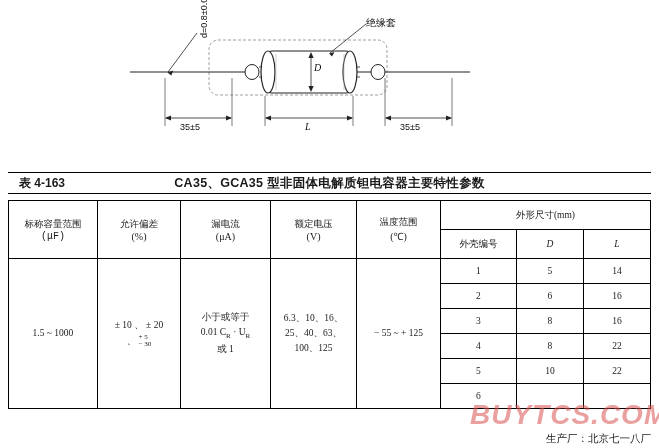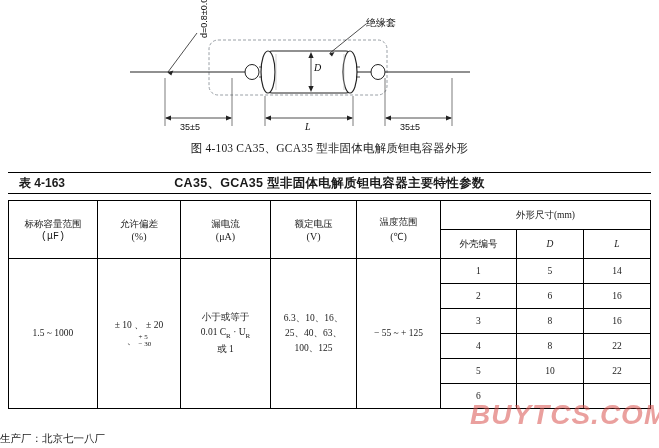--- a/index.html
+++ b/index.html
@@ -95,20 +95,21 @@
     font-style:italic;
     color:#d9534f;
     opacity:0.55;
     letter-spacing:1px;
     pointer-events:none;
   }
 
   .footer{
     position:absolute;
     left:0;top:432px;width:651px;
+    text-align:right;
     font-size:10.5px;
     font-family:"Liberation Serif", serif;
   }
 
   sub{font-size:7px;}
 </style>
 </head>
 <body>
 
 <div class="page">
@@ -174,21 +175,20 @@
     <div class="lbl vert" style="left:199px;top:38px;">d=0.8±0.05</div>
 
     <div class="lbl" style="left:366px;top:16px;font-size:10px;">绝缘套</div>
 
     <div class="lbl lbl-serif" style="left:314px;top:62px;font-style:italic;font-size:10px;">D</div>
 
     <div class="lbl" style="left:180px;top:122px;">35±5</div>
     <div class="lbl lbl-serif" style="left:305px;top:121px;font-style:italic;font-size:10px;">L</div>
     <div class="lbl" style="left:400px;top:122px;">35±5</div>
 
-    <div class="fig-caption">图 4-103    CA35、GCA35 型非固体电解质钽电容器外形</div>
   </div>
 
   <div class="title-row">
     <div class="hr-top"></div>
     <div class="tbl-no">表 4-163</div>
     <div class="tbl-title">CA35、GCA35 型非固体电解质钽电容器主要特性参数</div>
     <div class="hr-bot"></div>
   </div>
 
   <table class="maintable">

